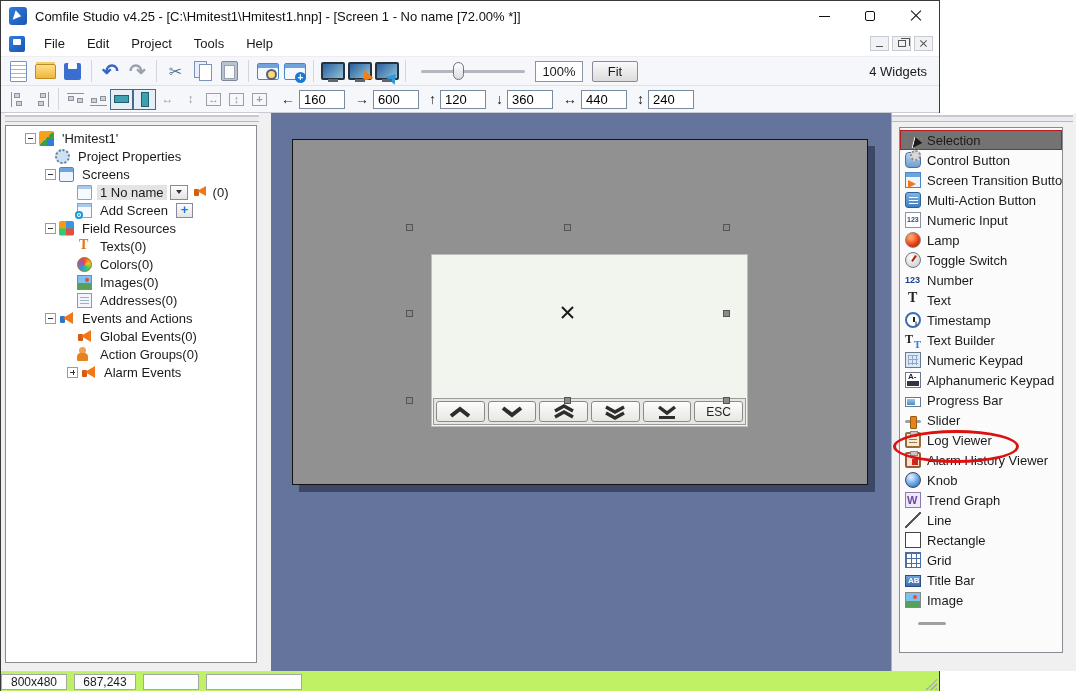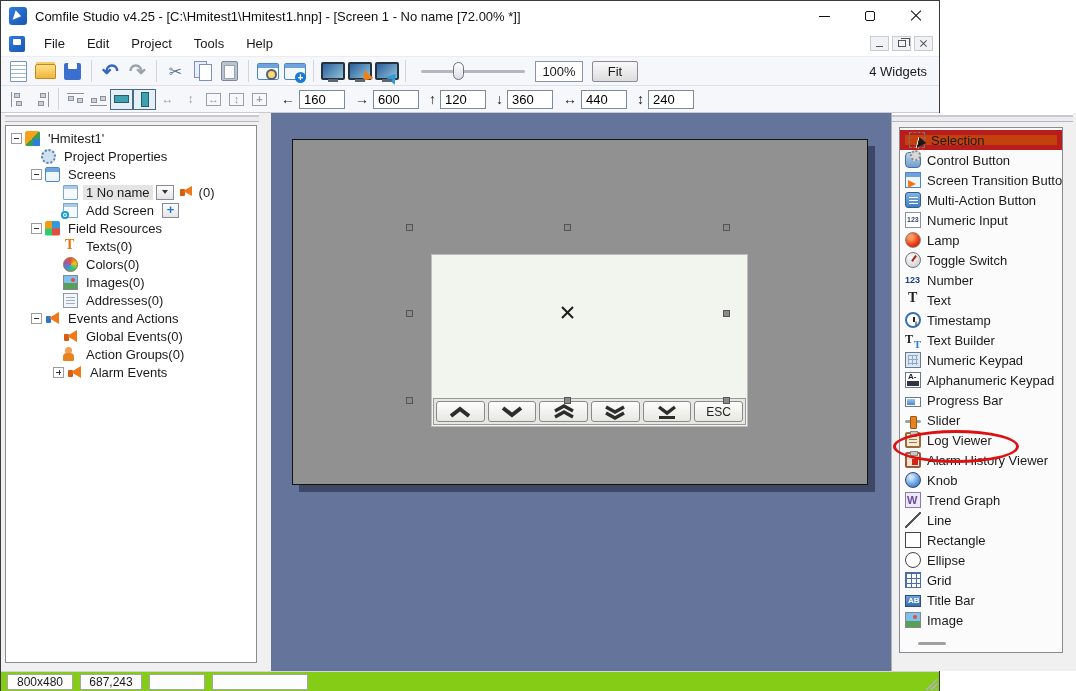--- a/index.html
+++ b/index.html
@@ -83,21 +83,21 @@
   .posfield { display:flex; align-items:center; margin-left:10px; }
   .posfield .glyph { font-size:14px; color:#222; margin-right:4px; }
   .posfield input { width:46px; height:19px; border:1px solid #7a8aa0; font:13px "Liberation Sans",sans-serif; padding-left:4px; background:#fff; }
 
   
   .main { position:absolute; left:0; top:112px; width:1076px; height:558px; background:#f0f0f0; }
   .panel-splitter { height:9px; border-top:2px solid #fff; border-bottom:1px solid #b8b8c0; background:#ececf0; box-shadow:inset 0 2px 0 #c8c8d0; }
 
   
   .left-panel { position:absolute; left:4px; top:0; width:254px; height:558px; }
-  .treebox { position:absolute; left:0; top:12px; width:252px; height:538px; background:#fff; border:1px solid #8a8a92; overflow:hidden; padding-top:3px; }
+  .treebox { position:absolute; left:0; top:12px; width:252px; height:538px; background:#fff; border:1px solid #8a8a92; overflow:hidden; padding-top:3px;padding-left:14px; }
   .trow { height:18px; display:flex; align-items:center; white-space:nowrap; }
   .sp { flex:none; display:inline-block; }
   .exp { flex:none; width:11px; height:11px; border:1px solid #9a9aa2; background:#fff; margin:0 3px 0 3px; position:relative; }
   .exp::before,.exp.plus::after { content:""; position:absolute; background:#333; }
   .exp::before { left:2px; top:4.5px; width:5px; height:1px; }
   .exp.plus::after { left:4.5px; top:2px; width:1px; height:5px; }
   .tic { flex:none; width:15px; height:15px; margin-right:5px; position:relative; display:inline-block; }
   .tic-cube { background:linear-gradient(135deg,#f5a11c 50%,#3aa04a 50%); border-radius:2px; }
   .tic-cube::after { content:""; position:absolute; right:0; bottom:0; width:7px; height:7px; background:#2f7de0; }
   .tic-gear { border:2px dotted #5b7ea6; border-radius:50%; background:#cfe0f0; }
@@ -133,21 +133,21 @@
   .widget { position:absolute; left:138px; top:114px; width:317px; height:173px; background:#f2f5ee; border:1px solid #bdbdbd; }
   .btnstrip { position:absolute; left:1px; right:1px; bottom:1px; height:27px; background:#e6e6e2; border:1px solid #9a9a9a; display:flex; gap:3px; padding:2px; }
   .wbtn2 { flex:1; background:linear-gradient(#fdfdfc,#e7e7e2); border:1px solid #8a8a8a; border-radius:3px; display:flex; align-items:center; justify-content:center; font-size:12px; color:#222; }
   .handle { position:absolute; width:7px; height:7px; background:#8a8a8a; border:1px solid #555; }
   .center-cross { position:absolute; left:289px; top:192px; width:15px; height:15px; }
 
   
   .right-panel { position:absolute; left:890px; top:0; width:182px; height:558px; background:#f0f0f0; border-left:1px solid #b0b0b8; }
   .palbox { position:absolute; left:7px; top:14px; width:164px; height:526px; background:#fbfbfb; border:1px solid #8a8a92; padding-top:2px; overflow:hidden; }
   .prow { height:20px; display:flex; align-items:center; padding-left:4px; border:1px solid transparent; white-space:nowrap; }
-  .prow.sel { background:#c2410c; border:5px solid #b91c1c; }
+  .prow.sel { background:#737373; border:1px solid #b91c1c; }
   .pic { flex:none; width:16px; height:16px; margin-right:6px; position:relative; display:inline-block; }
   .pic-selection { border:1px dashed #777; }
   .pic-selection::after { content:""; position:absolute; right:-2px; bottom:-2px; border-left:8px solid #1a1a1a; border-top:4px solid transparent; border-bottom:7px solid transparent; transform:rotate(14deg); box-shadow:-1px 0 0 #fff; }
   .pic-controlbtn { background:linear-gradient(#b9d4ee,#6f9fd0); border:1px solid #4a6f9a; border-radius:4px; }
   .pic-controlbtn::after { content:""; position:absolute; right:-1px; top:-3px; width:7px; height:7px; border:2px dotted #8a8a8a; border-radius:50%; background:#d8d8d8; }
   .pic-transition { background:#eef5fd; border:1px solid #4a86c8; box-shadow:inset 0 4px 0 #6fa3dd; }
   .pic-transition::after { content:""; position:absolute; left:2px; bottom:-1px; border-left:8px solid #f07818; border-top:4px solid transparent; border-bottom:4px solid transparent; }
   .pic-multiaction { background:linear-gradient(#7fb3e8,#3f7fc0); border:1px solid #2f5f90; border-radius:3px; }
   .pic-multiaction::after { content:""; position:absolute; left:3px; top:4px; width:9px; height:8px; background:repeating-linear-gradient(#fff 0 1px,transparent 1px 3px); }
   .pic-numinput { border:1px solid #8a94a0; background:#fff; }
@@ -185,21 +185,21 @@
   .pic-ellipse { border:1px solid #444; border-radius:50%; background:#fff; }
   .pic-grid { border:1px solid #4a6fa5; background:repeating-linear-gradient(#4a6fa5 0 1px,transparent 1px 5px),repeating-linear-gradient(90deg,#4a6fa5 0 1px,transparent 1px 5px),#fff; }
   .pic-titlebar { background:linear-gradient(#6fa3dd,#3a6fb0); border:1px solid #2a4f80; height:12px; margin-top:2px; }
   .pic-titlebar::after { content:"AB"; position:absolute; left:2px; top:0; font-size:8px; font-weight:bold; color:#fff; }
   .pic-image { background:linear-gradient(#7ec0ee 55%,#57a05a 45%); border:1px solid #888; }
   .pic-image::after { content:""; position:absolute; right:3px; top:2px; width:4px; height:4px; background:#e74c3c; border-radius:50%; }
   .pal-handle { width:28px; height:3px; background:#a0a0a0; border-radius:2px; margin:12px 0 0 18px; }
   .annotation-ellipse { position:absolute; left:1px; top:317px; width:126px; height:33px; border:3px solid #dd1111; border-radius:50%; pointer-events:none; }
 
   
-  .statusbar { position:absolute; left:0; top:670px; width:100%; height:21px; background:#84cc16; border-top:1px solid #d4d4d8; display:flex; align-items:center; padding-left:6px; gap:7px; }
+  .statusbar { position:absolute; left:0; top:670px; width:100%; height:21px; background:#bef264; border-top:1px solid #d4d4d8; display:flex; align-items:center; gap:7px; }
   .spanel { height:16px; border:1px solid #a6a6a6; background:#fdfdfd; display:flex; align-items:center; justify-content:center; font-size:12px; }
   .sp1{width:66px;} .sp2{width:62px;} .sp3{width:56px;} .sp4{width:96px;}
   .grip { position:absolute; right:2px; bottom:2px; width:12px; height:12px; background:linear-gradient(135deg,transparent 50%,#b0b0b8 50%,#b0b0b8 60%,transparent 60%,transparent 70%,#b0b0b8 70%,#b0b0b8 80%,transparent 80%,transparent 90%,#b0b0b8 90%); }
 </style>
 </head>
 <body>
 
 <div class="app">
 
   <div class="titlebar">
@@ -541,24 +541,20 @@
           </div>
         <div class="prow">
             <span class="pic pic-line"></span>
             <span>Line</span>
           </div>
         <div class="prow">
             <span class="pic pic-rect"></span>
             <span>Rectangle</span>
           </div>
         <div class="prow">
-            <span class="pic pic-ellipse"></span>
-            <span>Ellipse</span>
-          </div>
-        <div class="prow">
             <span class="pic pic-grid"></span>
             <span>Grid</span>
           </div>
         <div class="prow">
             <span class="pic pic-titlebar"></span>
             <span>Title Bar</span>
           </div>
         <div class="prow">
             <span class="pic pic-image"></span>
             <span>Image</span>

